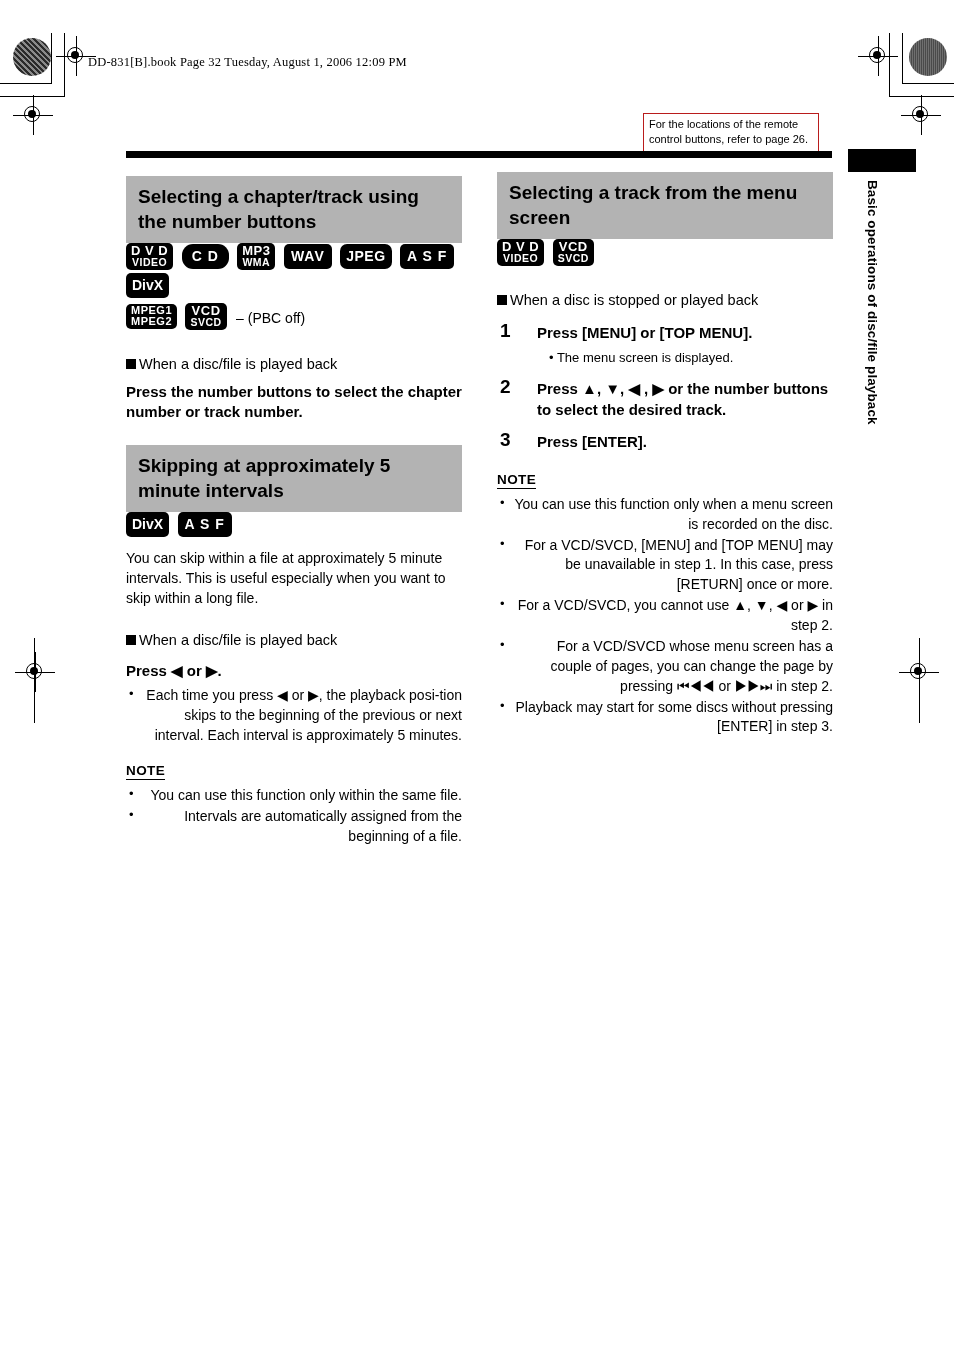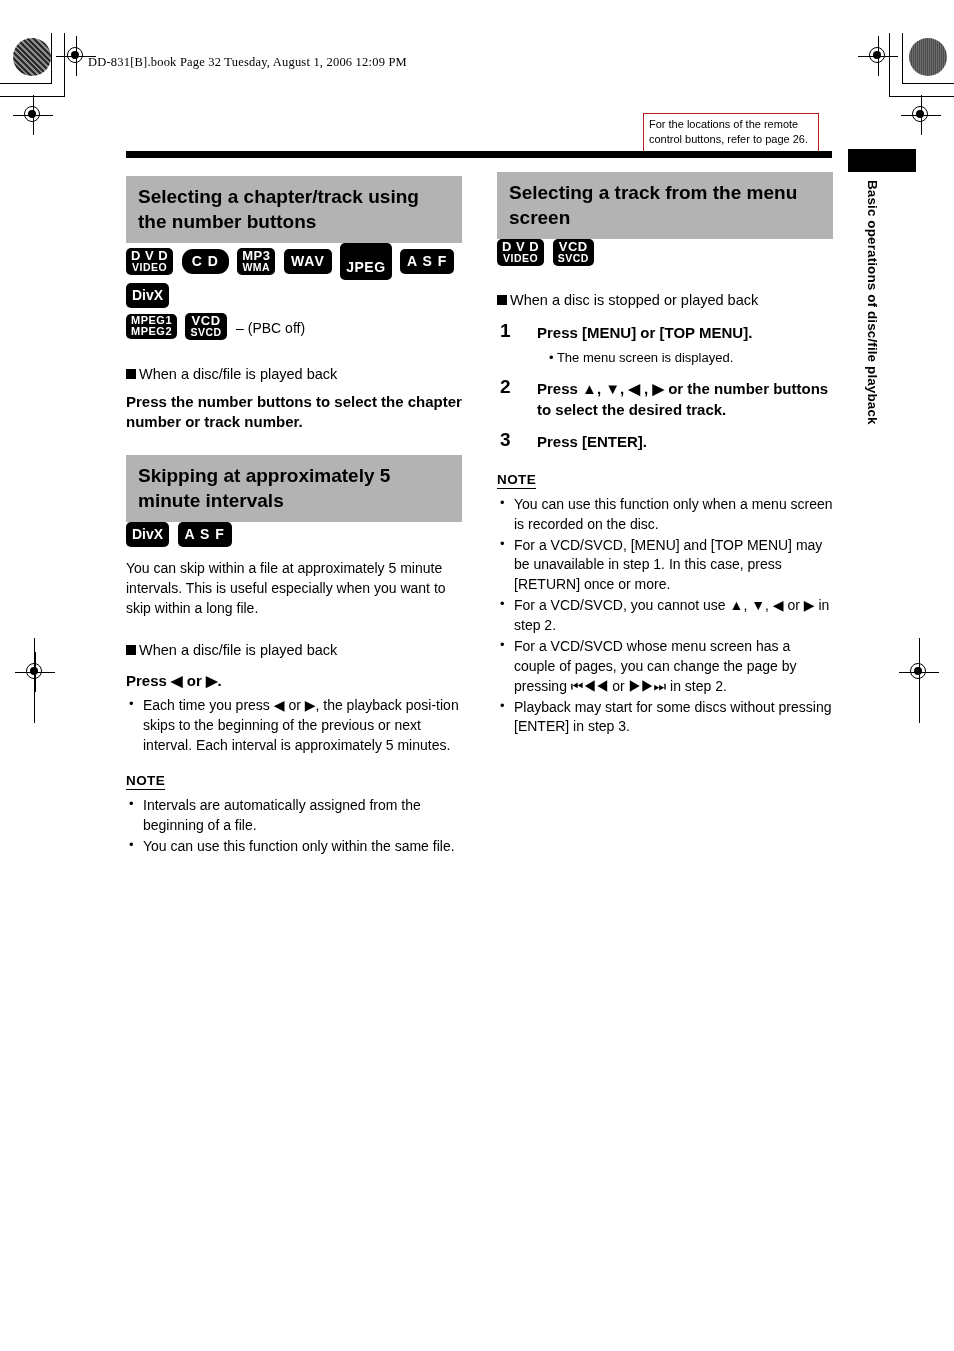--- a/index.html
+++ b/index.html
@@ -184,20 +184,21 @@
     margin: 6px 0 0 0;
     padding: 0;
     list-style: none;
     font-size: 14px;
     line-height: 1.42;
   }
   ul.bullets li {
     position: relative;
     padding-left: 17px;
     margin-bottom: 1px;
+    text-align: right;
   }
   ul.bullets li:before {
     content: "\2022";
     position: absolute;
     left: 3px; top: -1px;
     font-size: 13px;
   }
 
   .note-title {
     margin-top: 16px;
@@ -361,21 +362,21 @@
       <span class="badge two mixed">
         <span class="l1">D V D</span>
         <span class="l2">VIDEO</span>
       </span>
       <span class="badge" style="padding:5px 10px 6px 10px;border-radius:11px;">C D</span>
       <span class="badge two mixed">
         <span class="l1">MP3</span>
         <span class="l2">WMA</span>
       </span>
       <span class="badge" style="padding:5px 7px 6px 7px;">WAV</span>
-      <span class="badge" style="padding:17px 6px 6px 6px;letter-spacing:0.5px;">JPEG</span>
+      <span class="badge" style="padding:5px 6px 6px 6px;letter-spacing:0.5px;border-radius:7px;">JPEG</span>
       <span class="badge" style="padding:5px 7px 6px 7px;">A S F</span>
       <span class="badge" style="padding:5px 6px 6px 6px;letter-spacing:0;">DivX</span>
     </div>
 
     <div class="badge-row" style="margin-top:2px;">
       <span class="badge two mixed">
         <span class="l1" style="font-size:11px;">MPEG1</span>
         <span class="l2" style="font-size:11px;">MPEG2</span>
       </span>
       <span class="badge two mixed">
@@ -406,22 +407,22 @@
 
     <div class="press-line">Press ◀ or ▶.</div>
 
     <ul class="bullets">
       <li>Each time you press ◀ or ▶, the playback posi-tion skips to the beginning of the previous or next interval. Each interval is approximately 5 minutes.</li>
     </ul>
 
     <div class="note-title">NOTE</div>
     <div class="note-wrap">
       <ul class="bullets">
+        <li>You can use this function only within the same file.</li>
         <li>Intervals are automatically assigned from the beginning of a file.</li>
-        <li>You can use this function only within the same file.</li>
       </ul>
     </div>
 
   </div>
 
   <div class="col col-right">
 
     <div class="sec-head">Selecting a track from the menu screen</div>
 
     <div class="badge-row">

